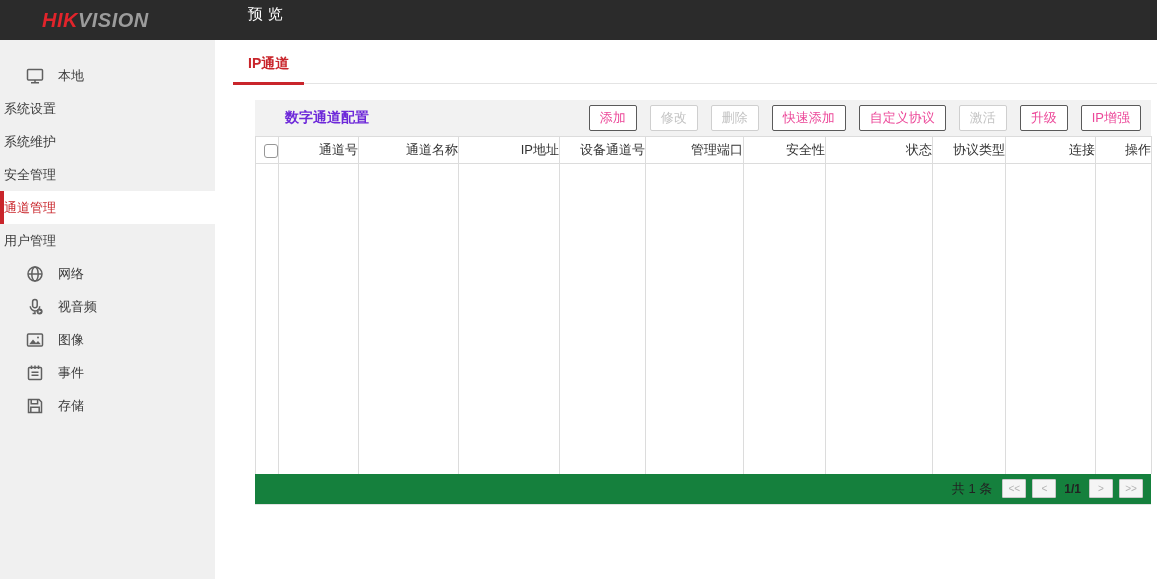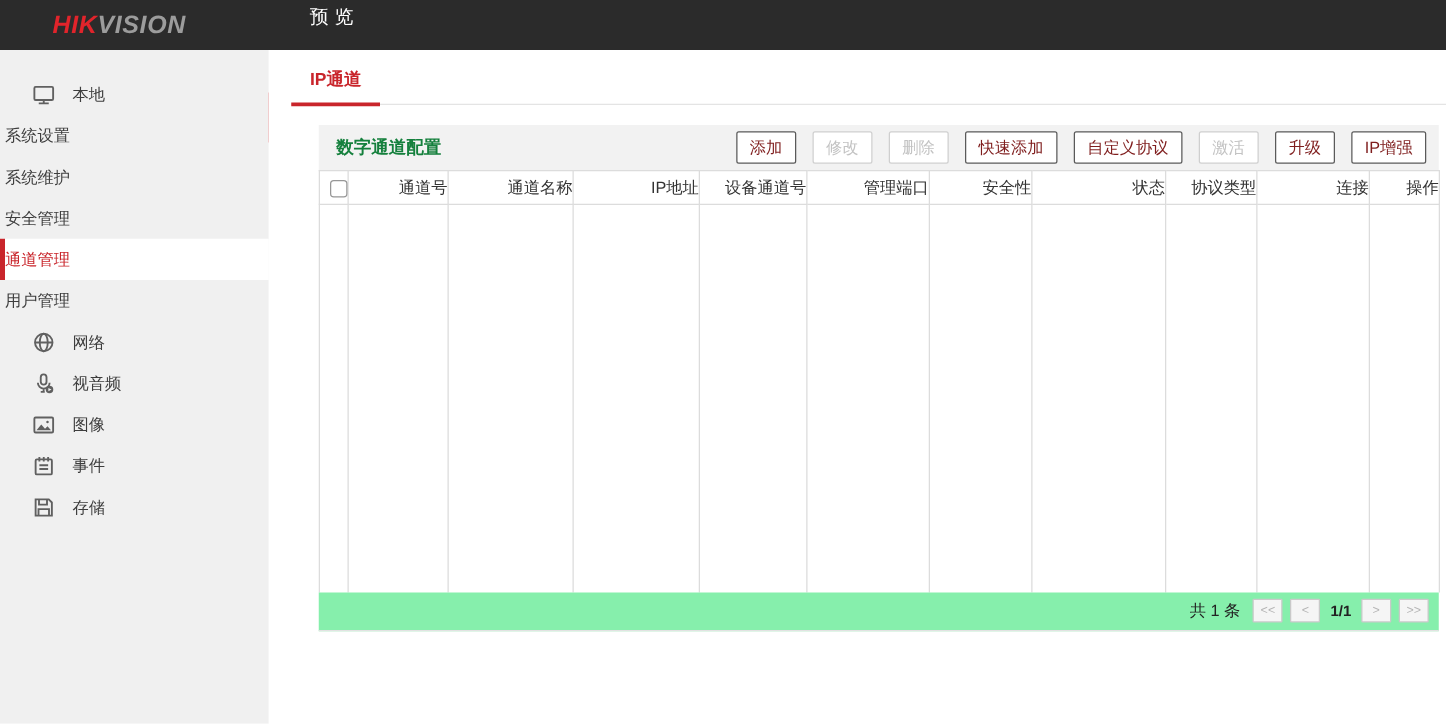--- a/index.html
+++ b/index.html
@@ -26,36 +26,36 @@
 
   .content { flex:1; background:#fff; min-width:0; }
 
   
   .tabs-row { height:44px; margin-left:18px; border-bottom:1px solid #e4e4e4; display:flex; align-items:flex-end; }
   .page-tab { padding:0 15px 9px; margin-bottom:-2px; border-bottom:3px solid #c9252b; color:#c9252b; font-size:14px; font-weight:bold; cursor:pointer; }
 
   
   .panel { margin:16px 6px 0 40px; width:896px; }
   .toolbar { height:36px; background:#f2f2f2; display:flex; align-items:center; padding:0 10px 0 14px; }
-  .panel-title { font-size:14px; font-weight:bold; color:#15803d; }
+  .panel-title { font-size:14px; font-weight:bold; color:#6d28d9;margin-left:16px; }
   .btn-group { margin-left:auto; display:flex; gap:13px; align-items:center; }
-  .tbtn { height:26px; padding:0 10px; background:#fff; border:1px solid #5a5a5a; border-radius:2px; font-size:13px; color:#7f1d1d; cursor:pointer; font-family:inherit; white-space:nowrap; }
+  .tbtn { height:26px; padding:0 10px; background:#fff; border:1px solid #5a5a5a; border-radius:2px; font-size:13px; color:#ec4899; cursor:pointer; font-family:inherit; white-space:nowrap; }
   .tbtn.disabled { border-color:#cfcfcf; color:#c3c3c3; cursor:default; }
 
   
   table { width:896px; border-collapse:collapse; table-layout:fixed; font-size:13px; }
   thead th { height:27px; font-weight:normal; color:#333; background:#fff; border:1px solid #dcdcdc; text-align:right; }
   tbody td { height:29px; color:#333; border:1px solid #dcdcdc; text-align:center; }
   tr.filler td { height:310px; border-top:none; border-bottom:none; }
   .ip-cell { font-size:12px; }
   .checkbox { display:inline-block; width:14px; height:14px; background:#fff; border:1px solid #979797; border-radius:3px; vertical-align:middle; cursor:pointer; }
   .caret { display:inline-block; width:1px; height:13px; background:#333; margin-left:1px; vertical-align:-2px; }
 
   
-  .grid-footer { height:31px; background:#86efac; border-bottom:1px solid #e2e2e2; display:flex; align-items:center; justify-content:flex-end; gap:6px; padding-right:8px; }
+  .grid-footer { height:31px; background:#15803d; border-bottom:1px solid #e2e2e2; display:flex; align-items:center; justify-content:flex-end; gap:6px; padding-right:8px; }
   .total-label { font-size:13px; color:#222; margin-right:4px; }
   .pg-btn { width:24px; height:19px; background:#f5f5f5; border:1px solid #c9c9c9; border-radius:1px; color:#b3b3b3; font-size:10px; line-height:17px; text-align:center; cursor:default; }
   .page-ind { font-size:12px; font-weight:bold; color:#222; margin:0 2px; }
 </style>
 </head>
 <body>
 
 <header class="topbar">
   <div class="logo"><span class="hik">HIK</span><span class="vision">VISION</span></div>
   <nav class="top-tabs">

